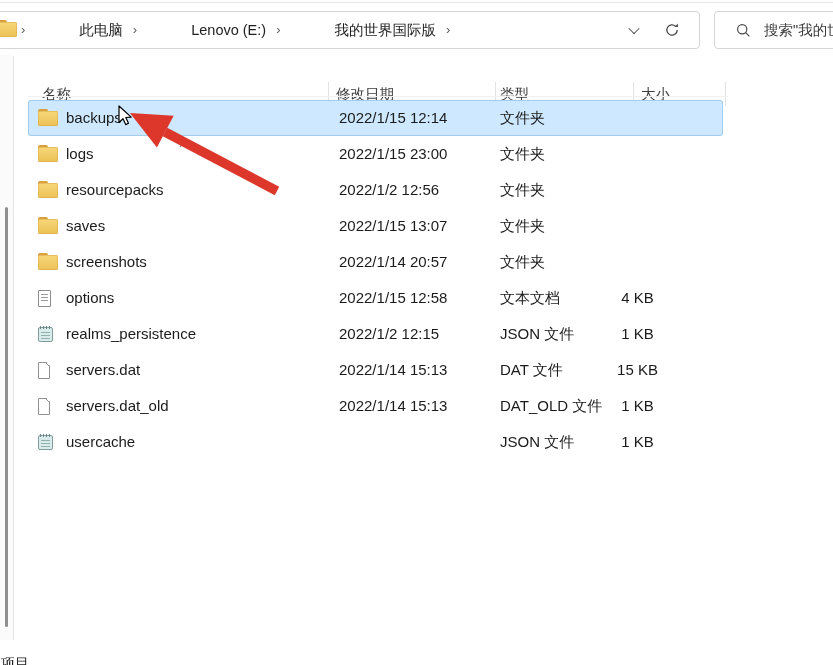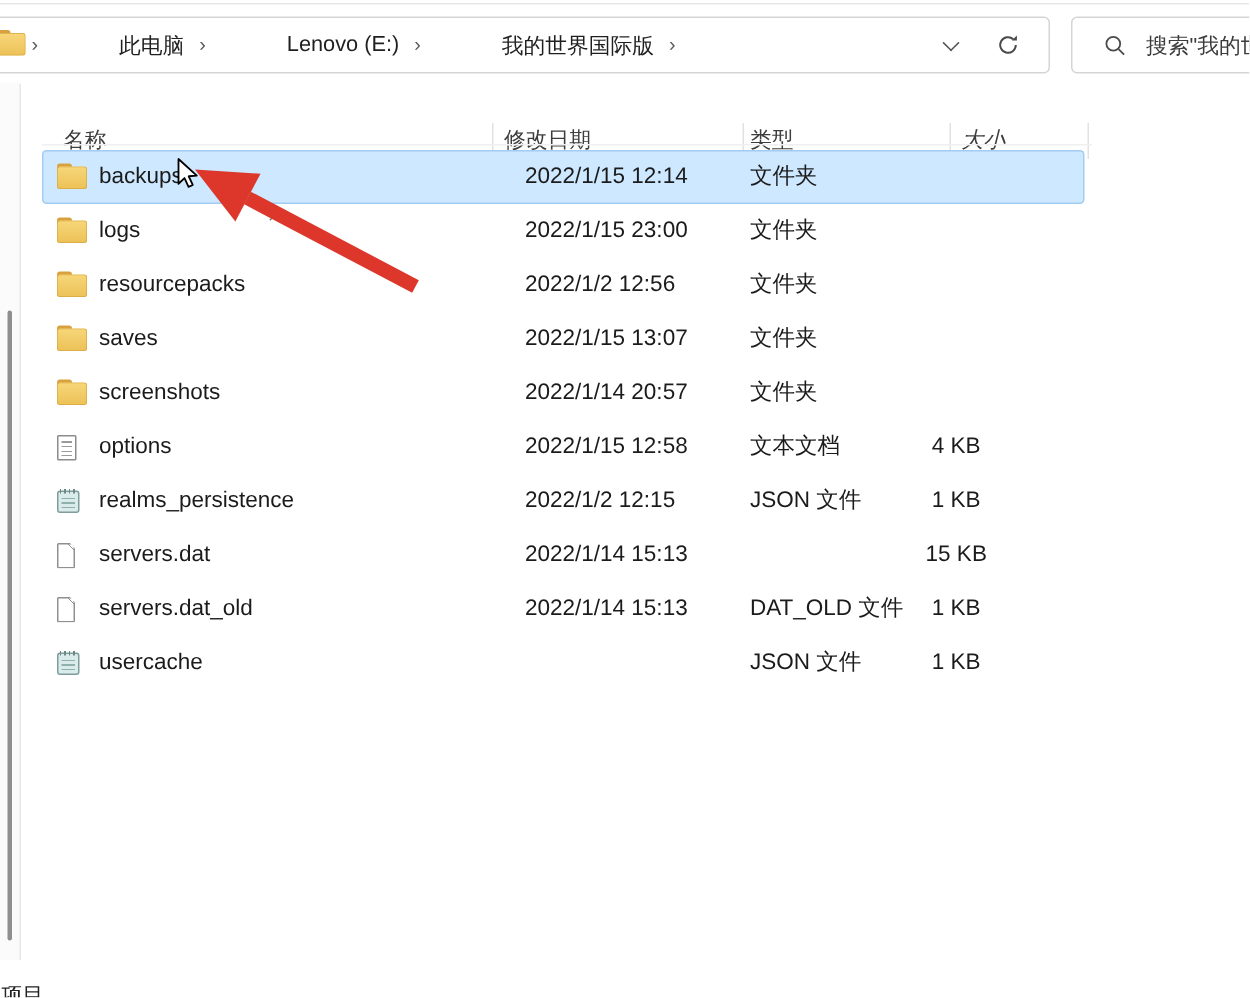--- a/index.html
+++ b/index.html
@@ -27,35 +27,35 @@
   .bfold { position:relative; width:20px; height:14px; margin-left:4px; flex:0 0 auto; }
   .bfold::before { content:''; position:absolute; left:0; top:-3px; width:10px; height:8px;
                    background:#d9a13e; border-radius:2px 2px 0 0; }
   .bfold::after  { content:''; position:absolute; left:0; top:-1px; width:20px; height:15px;
                    background:linear-gradient(180deg,#f7d77a,#ecc156); border-radius:2px;
                    box-shadow:inset 0 0 0 0.5px #d8a843; }
 
   
   .headers { position:absolute; left:0; top:77px; width:833px; height:34px; font-size:14.5px; color:#3d3d3d; }
   .h-label { position:absolute; top:0; line-height:34px; white-space:nowrap; }
-  .h-name { left:42px; } .h-date { left:336px; } .h-type { left:500px; } .h-size { left:641px;font-style:italic; }
+  .h-name { left:42px; } .h-date { left:336px; } .h-type { left:500px; } .h-size { left:641px; }
   .sort-caret { position:absolute; left:181px; top:66px; width:7px; height:7px;
                 border-left:1.4px solid #777; border-top:1.4px solid #777; transform:rotate(45deg); }
   .h-sep { position:absolute; top:5px; width:1px; height:24px; background:#e2e2e2; }
   .hs1 { left:328px; } .hs2 { left:495px; } .hs3 { left:633px; } .hs4 { left:725px; }
   .h-underline { position:absolute; left:28px; top:96px; width:700px; height:1px; background:#f0f0f0; }
 
   
   .filelist { position:absolute; left:0; top:100px; width:833px; }
   .row { position:relative; width:833px; height:36px; font-size:15px; cursor:default; }
   .row::before { content:''; position:absolute; left:29px; right:111px; top:0.5px; bottom:1.5px; border-radius:2px; }
   .row.selected::before { background:#cde8ff; box-shadow:0 0 0 1px #a2cdf0; }
   .fcell { position:absolute; top:0; line-height:36px; white-space:nowrap; }
   .fname { left:66px; }
-  .fdate { left:350px; }
+  .fdate { left:339px; }
   .ftype { left:500px; }
   .fsize { left:560px; width:155px; text-align:center; }
   .ficon { position:absolute; left:38px; top:10px; display:block; }
 
   
   .icon-folder { width:20px; height:14px; top:12px; }
   .icon-folder::before { content:''; position:absolute; left:0; top:-3px; width:10px; height:8px;
                          background:#d9a13e; border-radius:2px 2px 0 0; }
   .icon-folder::after  { content:''; position:absolute; left:0; top:-1px; width:20px; height:15px;
                          background:linear-gradient(180deg,#f7d77a,#ecc156); border-radius:2px;
@@ -183,20 +183,21 @@
       <span class="ficon icon-json"></span>
       <span class="fcell fname">realms_persistence</span>
       <span class="fcell fdate">2022/1/2 12:15</span>
       <span class="fcell ftype">JSON 文件</span>
       <span class="fcell fsize">1 KB</span>
     </div>
       <div class="row">
       <span class="ficon icon-file"></span>
       <span class="fcell fname">servers.dat</span>
       <span class="fcell fdate">2022/1/14 15:13</span>
+      <span class="fcell ftype">DAT 文件</span>
       <span class="fcell fsize">15 KB</span>
     </div>
       <div class="row">
       <span class="ficon icon-file"></span>
       <span class="fcell fname">servers.dat_old</span>
       <span class="fcell fdate">2022/1/14 15:13</span>
       <span class="fcell ftype">DAT_OLD 文件</span>
       <span class="fcell fsize">1 KB</span>
     </div>
       <div class="row">

